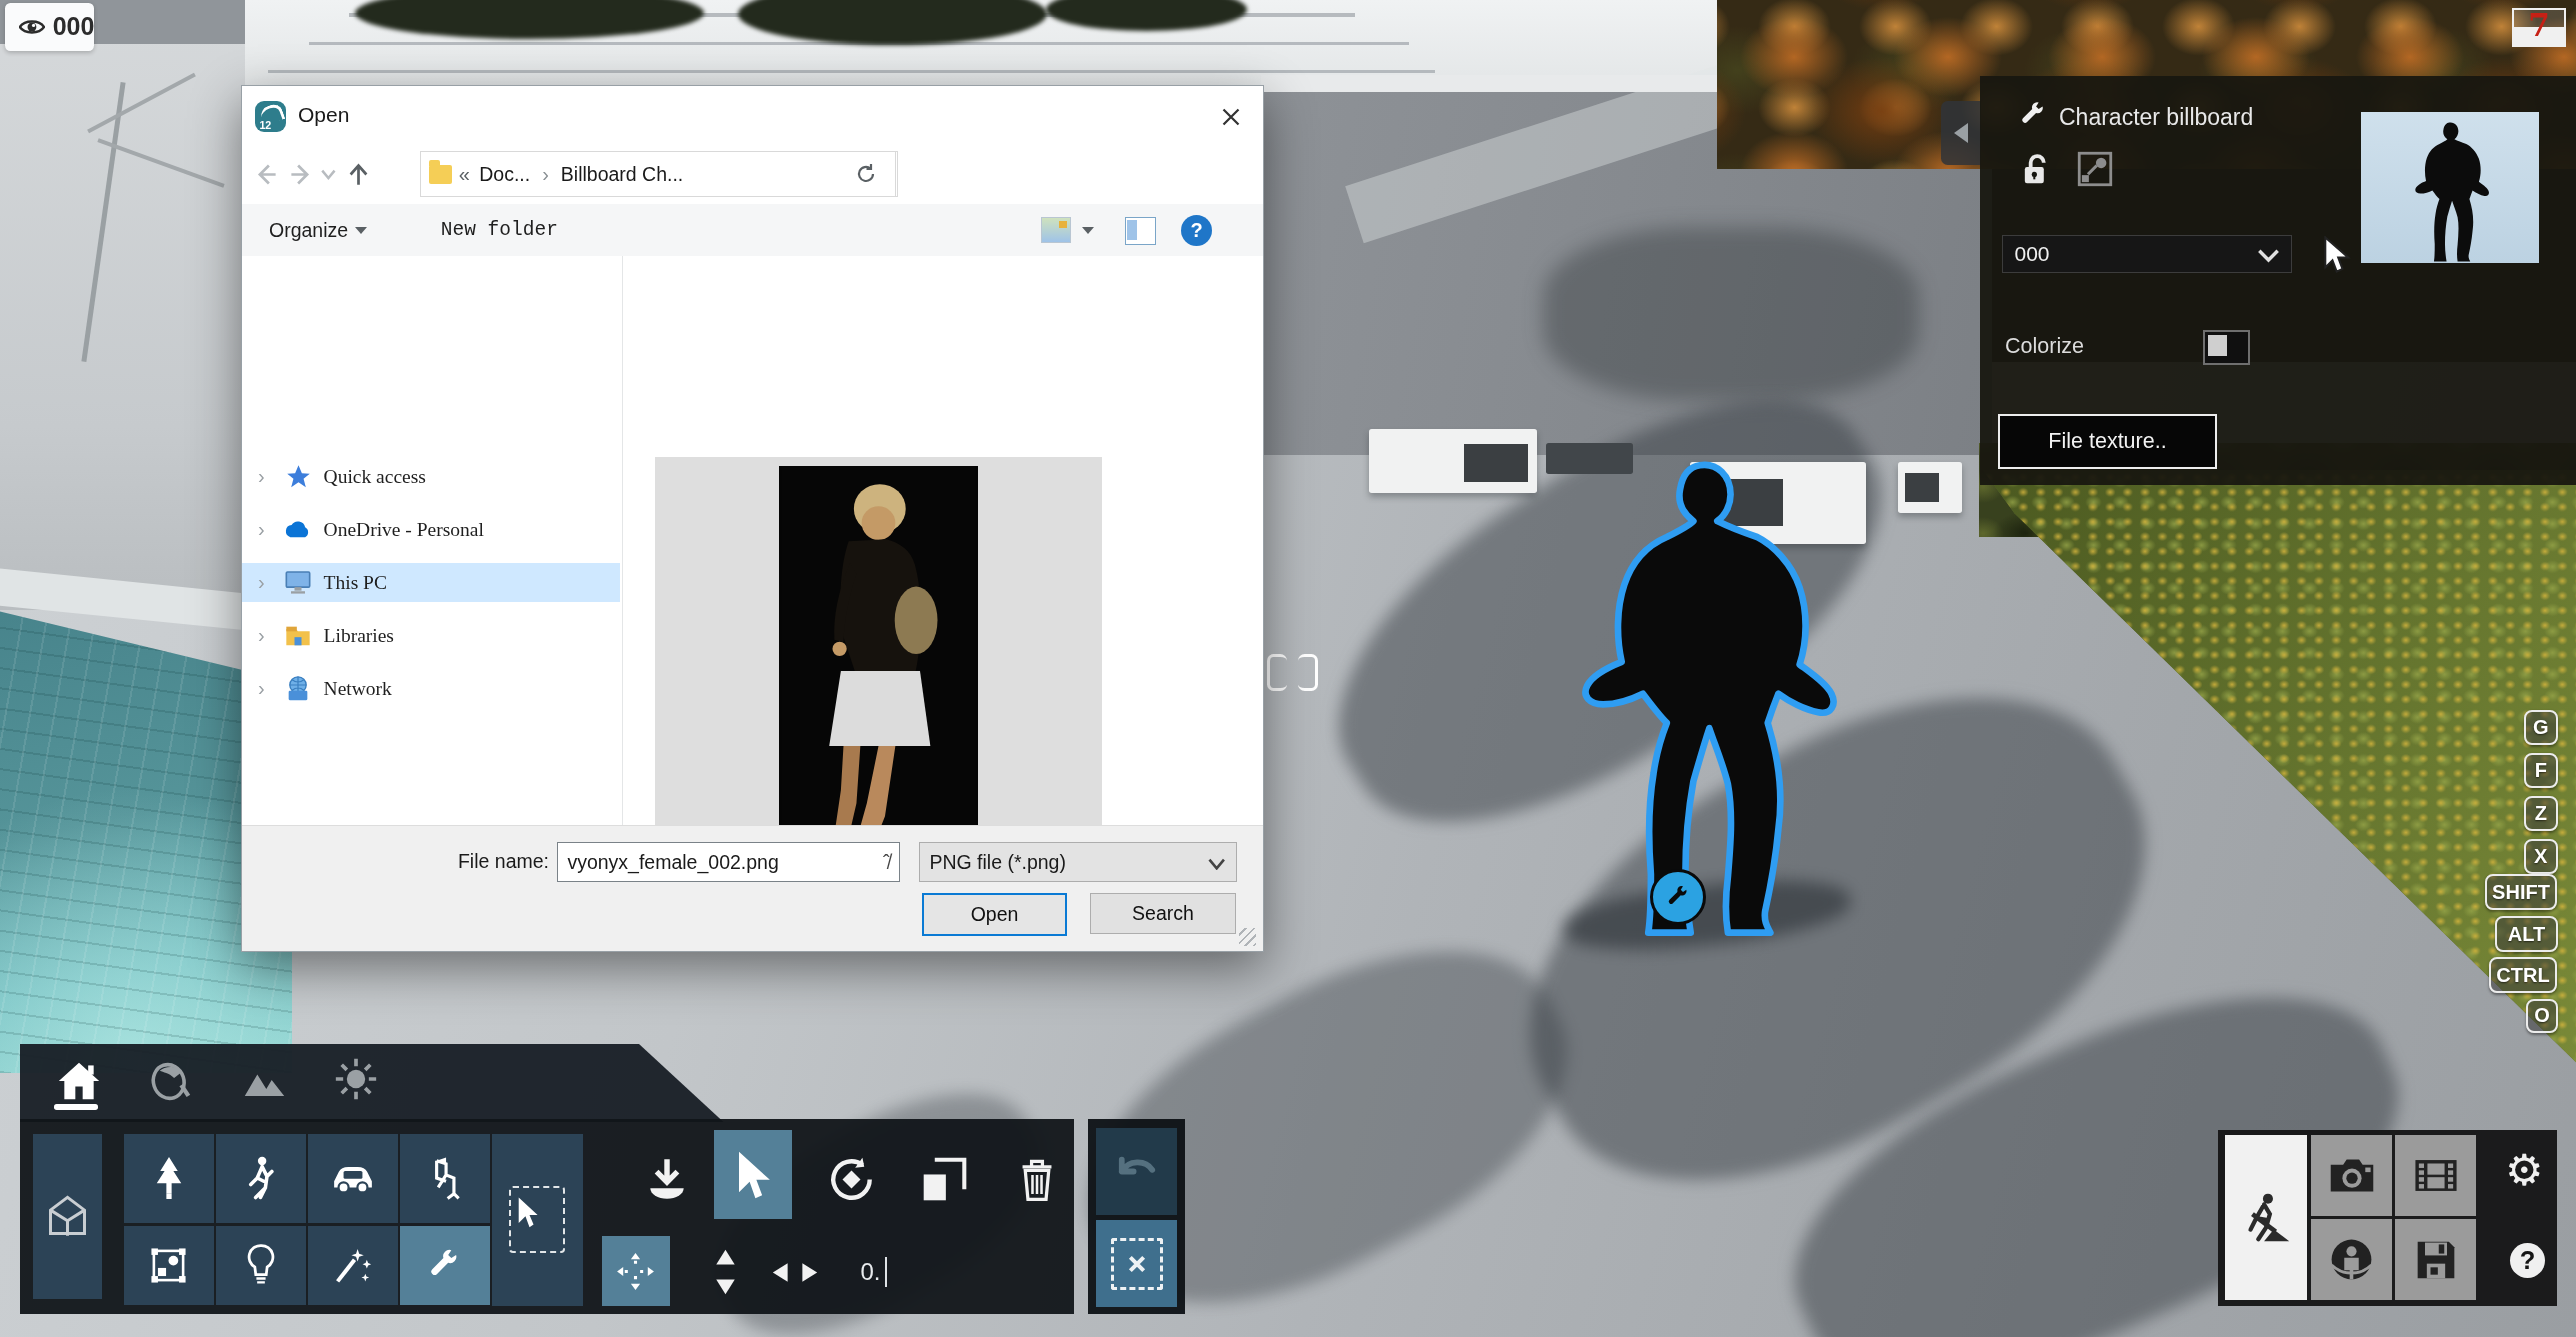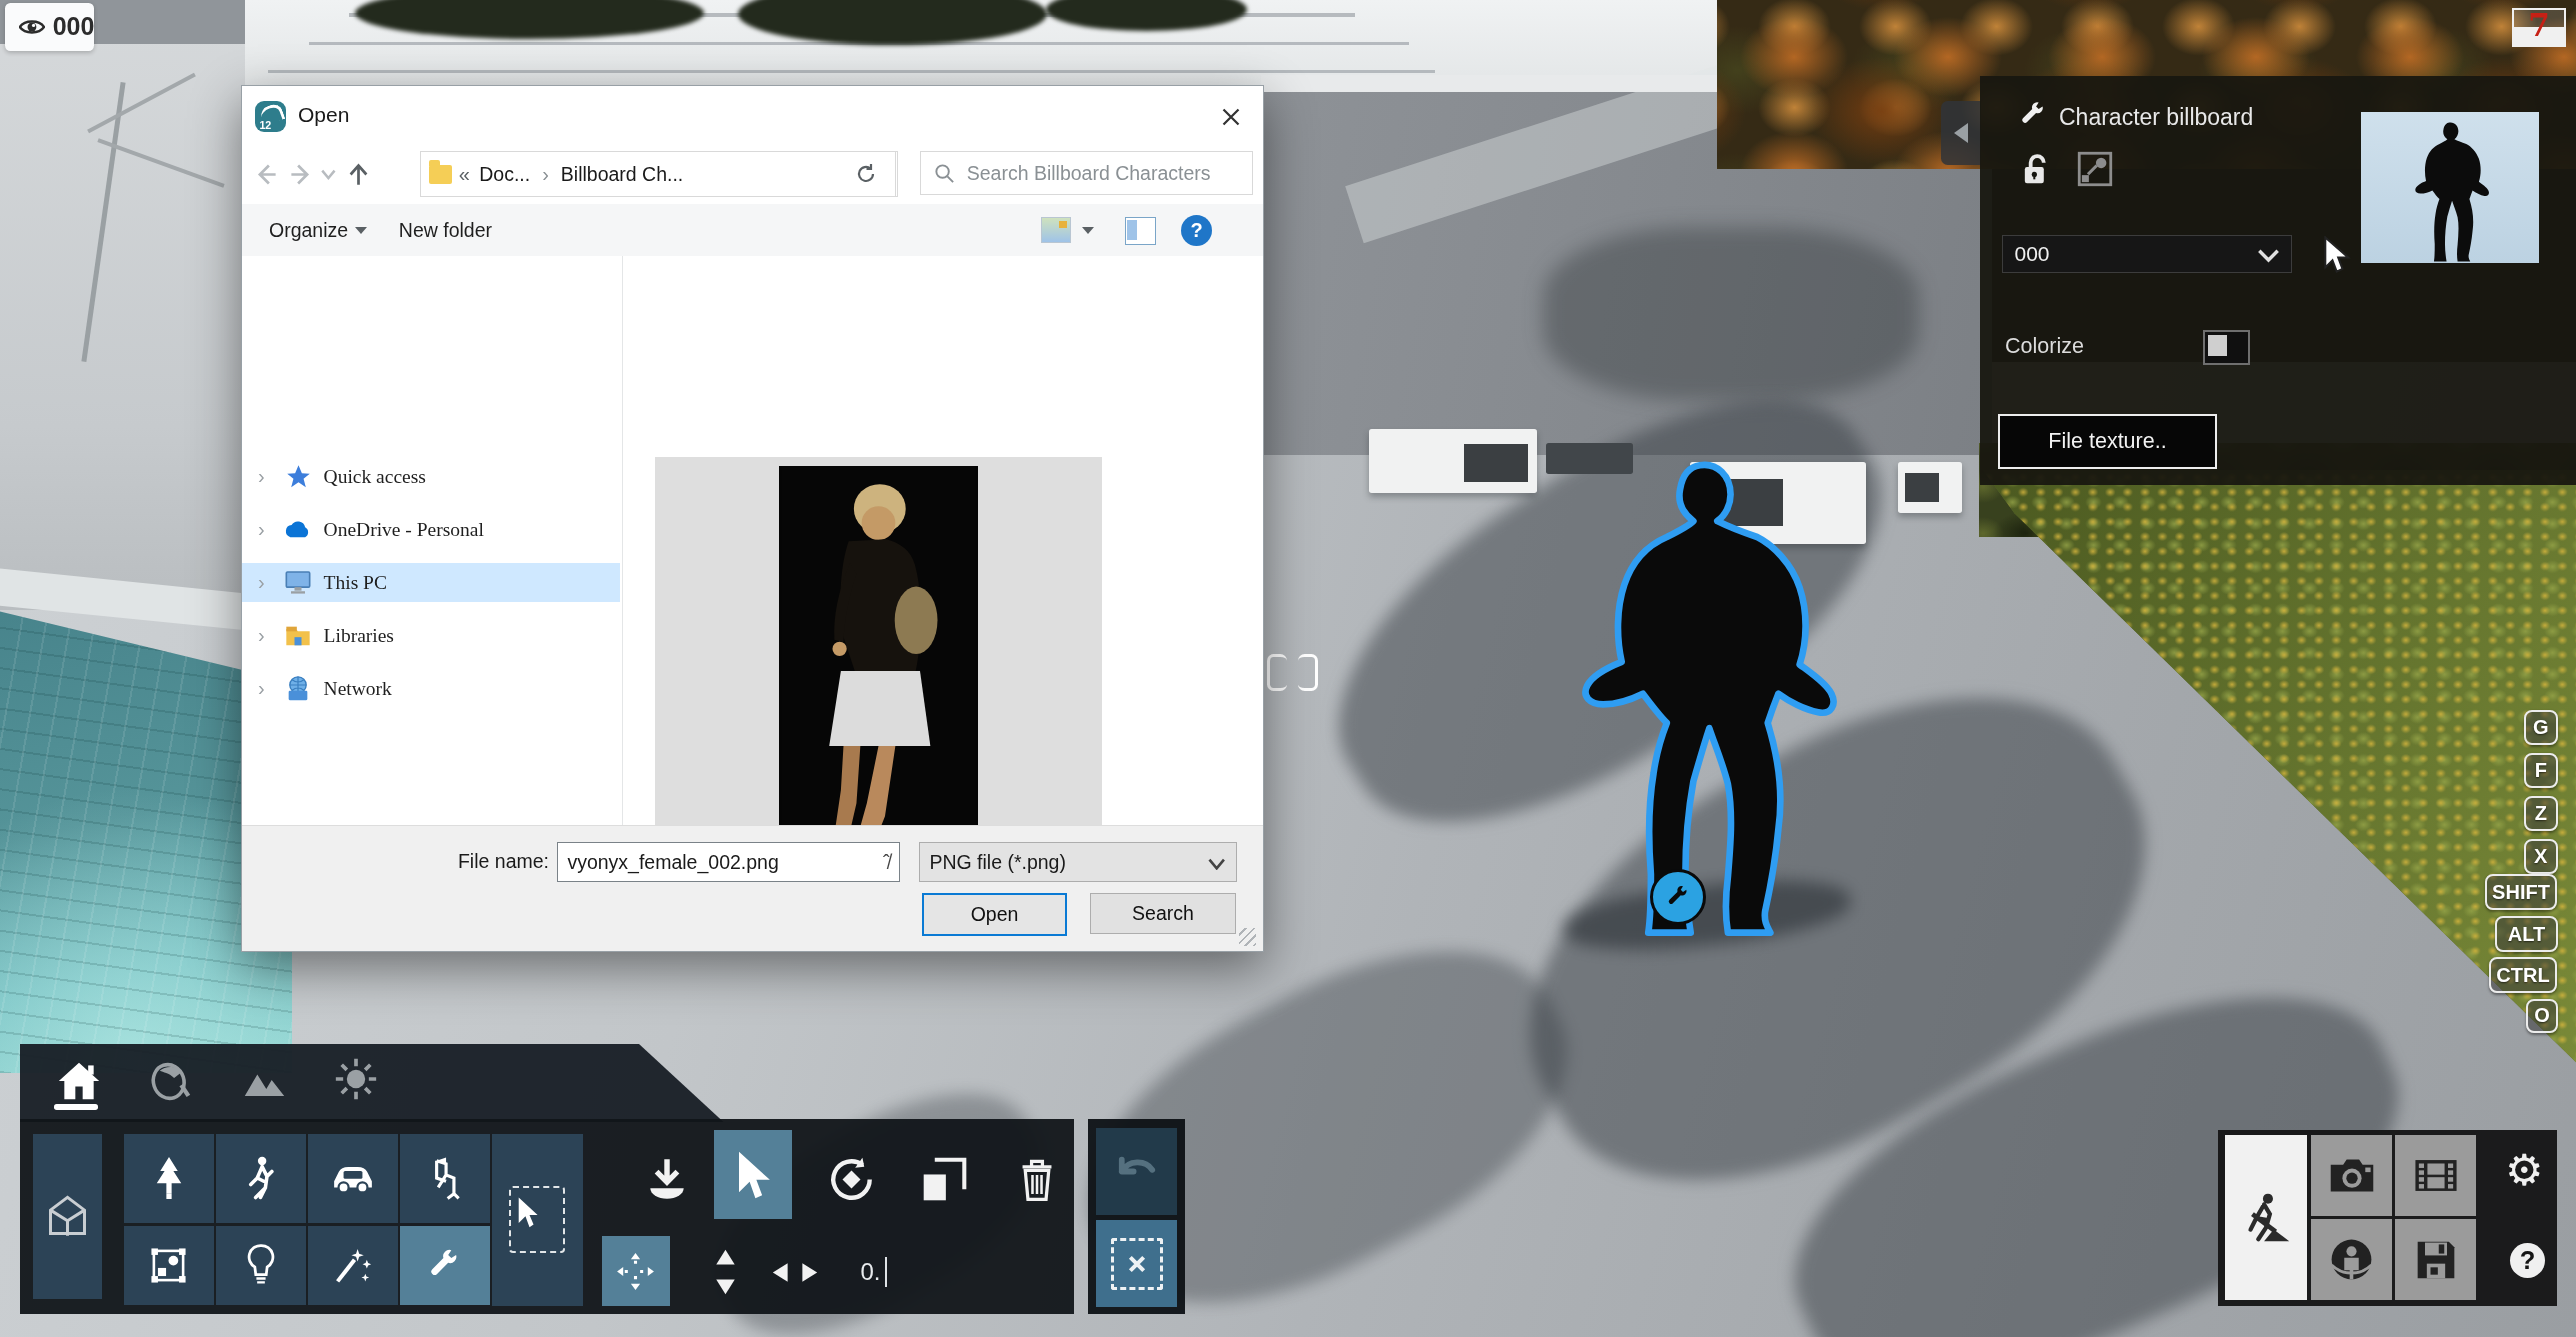--- a/index.html
+++ b/index.html
@@ -333,33 +333,26 @@
         <svg viewBox="0 0 12 8" width="17.4" height="12" style="position:absolute;right:13.4px;top:17.4px;">
           <path d="M1 1 L6 7 L11 1" stroke="#5a6064" stroke-width="1.8" fill="none"></path>
           </svg>
       </div>
       <div class="crumb-refresh">
         <svg viewBox="0 0 24 24" width="24" height="24">
             <path d="M19 12 a7 7 0 1 1 -2.5-5.4" stroke="#5a6064" stroke-width="2.2" fill="none"></path>
             <path d="M17 2 L17 7 L12.5 7" stroke="#5a6064" stroke-width="2.2" fill="none"></path>
           </svg>
         </div>
-      <div class="searchbox">
-        <svg viewBox="0 0 24 24" width="23" height="23">
-          <circle cx="10" cy="10" r="6.5" stroke="#8a9094" stroke-width="2" fill="none"></circle>
-            <path d="M15 15 L21 21" stroke="#8a9094" stroke-width="2"></path>
-          </svg>
-        <span>Search Billboard Characters</span>
-      </div>
     </div>
 
     <div class="toolstrip">
       <span style="margin-left:27px;">Organize</span>
       <span class="tri-down"></span>
-      <span style="margin-left:32px;">New folder</span>
+      <span style="margin-left:74px;font-family:Liberation Mono, monospace;">New folder</span>
       <div style="position:absolute;right:192px;top:13.4px;width:28px;height:24px;border:1.3px solid #b9c6d2;background:linear-gradient(#cfe2bd,#9fc3e8);">
         <div style="position:absolute;right:2.7px;top:2.7px;width:8px;height:6.7px;background:#e8b23a;"></div>
         </div>
       <span class="tri-down" style="position:absolute;right:169px;top:23px;"></span>
       <div style="position:absolute;right:107px;top:13.4px;width:29.5px;height:25.5px;border:1.3px solid #7aa5c8;background:#fff;">
         <div style="position:absolute;left:1.3px;top:1.3px;width:10.7px;height:20px;background:#9fc3e8;"></div>
         </div>
       <div style="position:absolute;right:51px;top:10.7px;width:31px;height:31px;border-radius:50%;background:#1f76c8;color:#fff;font-weight:bold;font-size:20px;display:flex;align-items:center;justify-content:center;">
         <span>?</span>
         </div>

